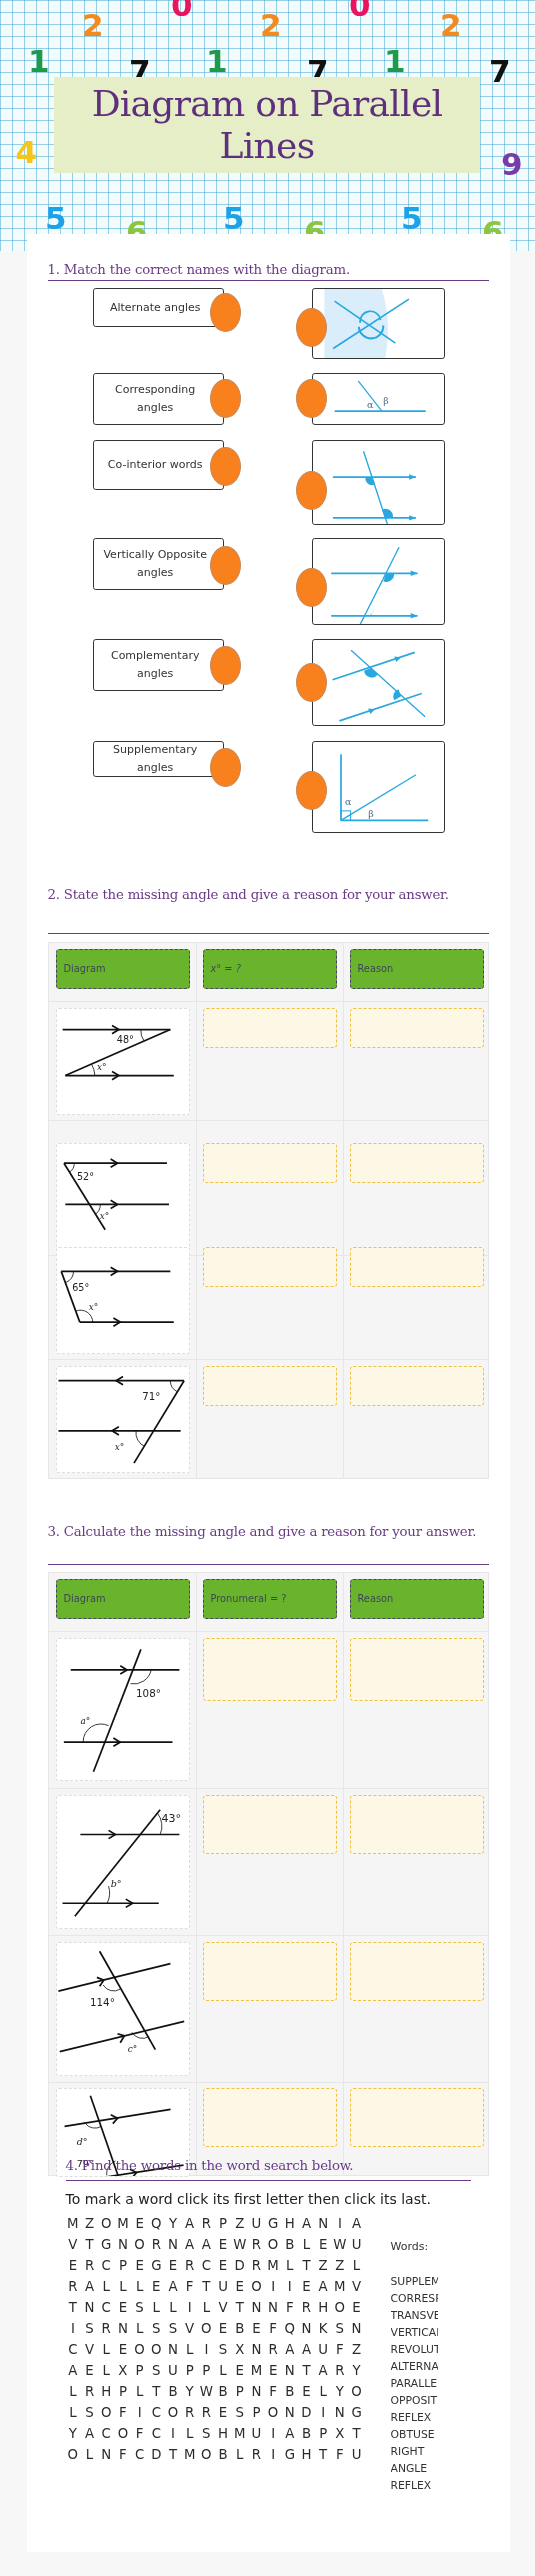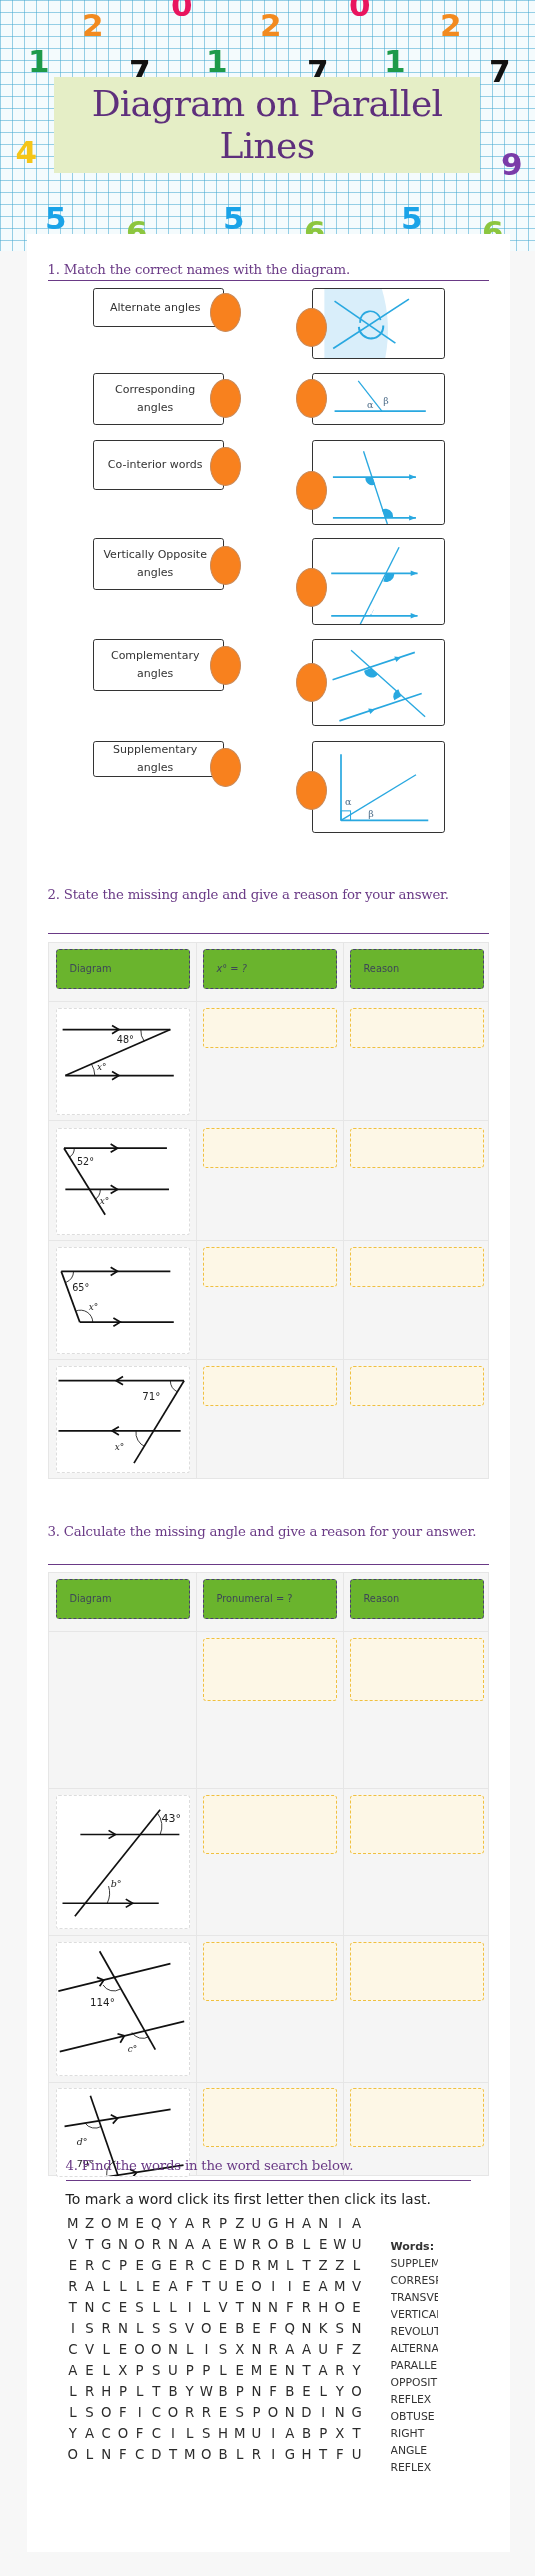--- a/index.html
+++ b/index.html
@@ -53,38 +53,38 @@
     background:#f8811e; border:0.7px solid #c98a5a; box-sizing:border-box; cursor:pointer;
   }
   .m-right svg, .diag svg { position:absolute; left:0; top:0; width:100%; height:100%; }
   
   .tbl { position:absolute; left:21px; width:441px; background:#f5f5f5; border:0.7px solid #e6e6e6; box-sizing:border-box; }
   .trow { position:absolute; left:0; width:100%; border-bottom:0.7px solid #e6e6e6; box-sizing:border-box; }
   .tcol-sep { position:absolute; top:0; bottom:0; width:0.7px; background:#e6e6e6; }
   .hcell {
     position:absolute; top:5.6px; height:40px; background:#6ab42d;
     border:1.4px dashed #4a4070; border-radius:3.5px; box-sizing:border-box;
-    font-size:9.8px; color:#3d4757; display:flex; align-items:center; padding-left:13px;
+    font-size:9.8px; color:#3d4757; display:flex; align-items:center; padding-left:7px;
   }
   .diag {
     position:absolute; left:7px; top:5.6px; width:134px; height:107px;
     background:#fff; border:0.7px dashed #ddd; border-radius:2.8px; box-sizing:border-box;
     overflow:hidden;
   }
   .ans {
     position:absolute; top:5.6px; height:40px; background:#fdf7e6;
     border:1px dashed #f0c040; border-radius:3.5px; box-sizing:border-box; cursor:text;
   }
   
   .ws-instr { position:absolute; left:21px; font-size:14px; color:#222; }
   .ws-grid { position:absolute; left:38px; }
   .ws-row { display:flex; height:21px; align-items:center; }
   .ws-cell { width:16.7px; text-align:center; font-size:13.3px; color:#2b2b2b; cursor:pointer; }
   .ws-words { position:absolute; left:364px; width:47px; overflow:visible; }
-  .ws-words .hdr { font-weight:bold; font-size:11px; color:#333; margin-bottom:2px; }
+  .ws-words .hdr { font-weight:normal; font-size:11px; color:#333; margin-bottom:20px; }
   .ws-word { font-size:10.8px; color:#333; line-height:17px; white-space:nowrap; width:47px; overflow:hidden; }
 </style>
 </head>
 <body>
 
 <div class="header-bg" id="hdrbg">
     <span class="digit" style="color: rgb(242, 138, 31); left: 82px; top: 9.8px;">2</span>
     <span class="digit" style="color: rgb(242, 138, 31); left: 260px; top: 9.8px;">2</span>
     <span class="digit" style="color: rgb(242, 138, 31); left: 440px; top: 9.8px;">2</span>
     <span class="digit" style="color: rgb(232, 21, 94); left: 171px; top: -9.8px;">0</span>
@@ -239,21 +239,21 @@
           <path d="M122 30 A25 25 0 0 0 127 47" fill="none" stroke="#111" stroke-width="1.2"></path>
           <path d="M50 80 A38 38 0 0 1 55 97" fill="none" stroke="#111" stroke-width="1.2"></path>
           <text x="87" y="50" font-size="14" fill="#222">48°</text>
           <text x="58" y="89" font-size="13" font-style="italic" fill="#222" font-family="DejaVu Serif, serif">x°</text>
         </svg>
       </div>
       <div class="ans" style="left:154px;width:134px"></div>
       <div class="ans" style="left:301px;width:134px"></div>
     </div>
 
-    <div class="trow" style="top:179px;height:119px">
+    <div class="trow" style="top:194px;height:119px">
       <div class="diag">
         <svg viewBox="0 0 192 153">
           <line x1="10" y1="28" x2="160" y2="28" stroke="#111" stroke-width="2.5"></line>
           <polyline points="78,22 88,28 78,34" fill="none" stroke="#111" stroke-width="2.5"></polyline>
           <line x1="12" y1="88" x2="163" y2="88" stroke="#111" stroke-width="2.5"></line>
           <polyline points="78,82 88,88 78,94" fill="none" stroke="#111" stroke-width="2.5"></polyline>
           <line x1="10" y1="28" x2="70" y2="125" stroke="#111" stroke-width="2.5"></line>
           <path d="M25 28 A15 15 0 0 1 18 41" fill="none" stroke="#111" stroke-width="1.2"></path>
           <path d="M63 88 A18 18 0 0 1 55 103" fill="none" stroke="#111" stroke-width="1.2"></path>
           <text x="29" y="52" font-size="14" fill="#222">52°</text>
@@ -307,20 +307,33 @@
   <div class="tbl" style="top:1338px;height:604px">
     <div class="tcol-sep" style="left:147px"></div>
     <div class="tcol-sep" style="left:294px"></div>
     <div class="trow" style="top:0;height:59px">
       <div class="hcell" style="left:7px;width:134px">Diagram</div>
       <div class="hcell" style="left:154px;width:134px">Pronumeral = ?</div>
       <div class="hcell" style="left:301px;width:134px">Reason</div>
     </div>
 
     <div class="trow" style="top:59px;height:157px">
+      <div class="diag" style="height:143px">
+        <svg viewBox="0 0 192 205">
+          <line x1="20" y1="45" x2="178" y2="45" stroke="#111" stroke-width="2.5"></line>
+          <polyline points="92,39 102,45 92,51" fill="none" stroke="#111" stroke-width="2.5"></polyline>
+          <line x1="10" y1="150" x2="168" y2="150" stroke="#111" stroke-width="2.5"></line>
+          <polyline points="82,144 92,150 82,156" fill="none" stroke="#111" stroke-width="2.5"></polyline>
+          <line x1="122" y1="15" x2="53" y2="193" stroke="#111" stroke-width="2.5"></line>
+          <path d="M137 45 A26 26 0 0 1 107 65" fill="none" stroke="#111" stroke-width="1.2"></path>
+          <path d="M38 150 A26 26 0 0 1 75 126" fill="none" stroke="#111" stroke-width="1.2"></path>
+          <text x="115" y="85" font-size="15" fill="#222">108°</text>
+          <text x="34" y="124" font-size="13" font-style="italic" fill="#222" font-family="DejaVu Serif, serif">a°</text>
+        </svg>
+      </div>
       <div class="ans" style="left:154px;width:134px;height:63px"></div>
       <div class="ans" style="left:301px;width:134px;height:63px"></div>
     </div>
 
     <div class="trow" style="top:216px;height:147px">
       <div class="diag" style="height:134px">
         <svg viewBox="0 0 192 192">
           <line x1="34" y1="56" x2="178" y2="56" stroke="#111" stroke-width="2.5"></line>
           <polyline points="75,50 85,56 75,62" fill="none" stroke="#111" stroke-width="2.5"></polyline>
           <line x1="8" y1="156" x2="148" y2="156" stroke="#111" stroke-width="2.5"></line>

